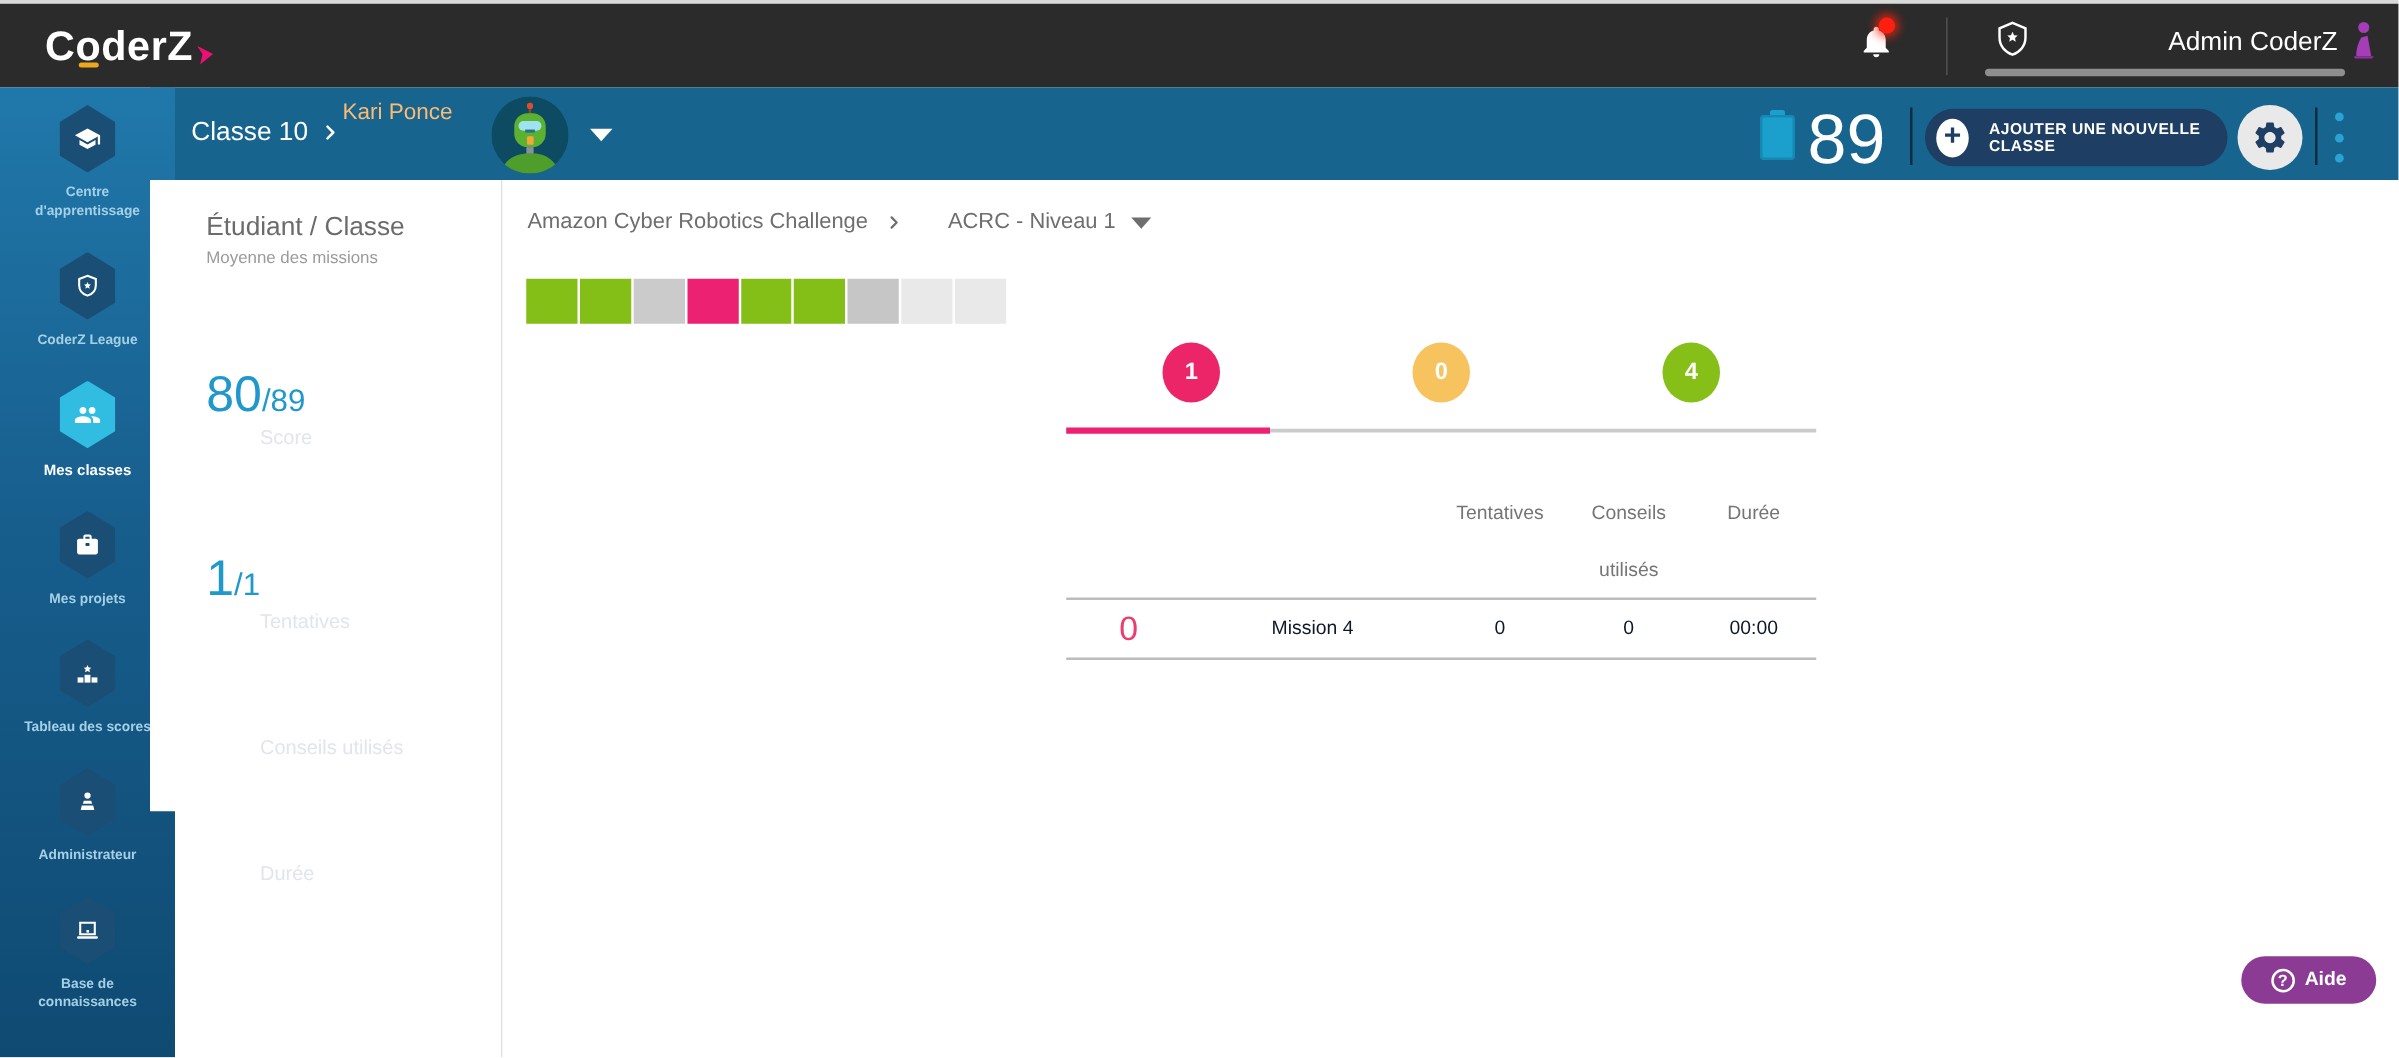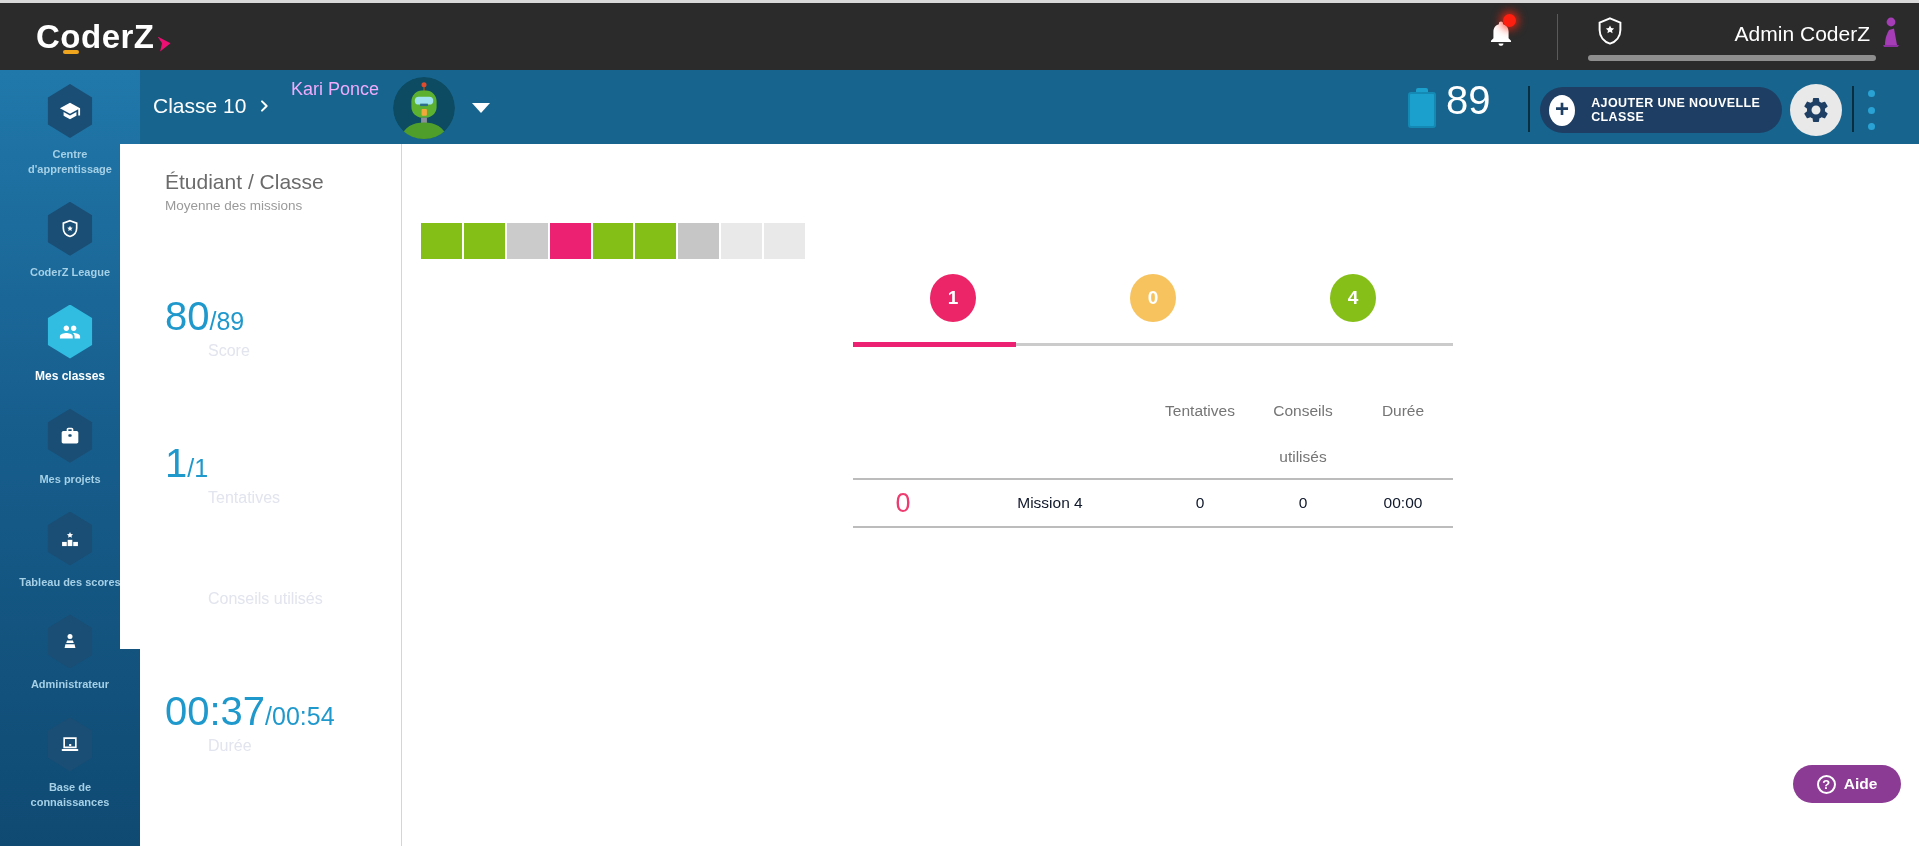--- a/index.html
+++ b/index.html
@@ -19,28 +19,28 @@
                 background:#ff1f10; box-shadow:0 0 8px 3px rgba(255,35,12,.75); }
   .tb-divider { position:absolute; top:11px; width:1px; height:46px; background:#5a5a5a; }
   .shield-wrap { position:absolute; left:1596px; top:13px; width:28px; height:30px; }
   .admin-label { position:absolute; left:1690px; top:19px; width:180px; text-align:right; color:#fff; font-size:21px; }
   .admin-avatar { position:absolute; left:1878px; top:12px; width:24px; height:32px; }
   .admin-scrollbar { position:absolute; left:1588px; top:52px; width:288px; height:6px; background:#8e8e8e; border-radius:3px; }
 
   
   .classbar { position:absolute; left:120px; top:70px; width:1799px; height:74px; background:#17658e; }
   .class-name { position:absolute; left:33px; top:24px; color:#fff; font-size:21px; display:flex; align-items:center; gap:10px; }
-  .student-name { position:absolute; left:171px; top:9px; color:#f0abfc; font-size:18px; }
+  .student-name { position:absolute; left:154px; top:9px; color:#fdba74; font-size:18px; }
   .student-avatar { position:absolute; left:273px; top:7px; width:62px; height:62px; border-radius:50%; overflow:hidden; }
   .caret-down { width:0; height:0; border-left:9px solid transparent; border-right:9px solid transparent; border-top:10px solid #fff; }
   .student-caret { position:absolute; left:352px; top:33px; }
   .battery-wrap { position:absolute; left:1288px; top:18px; width:28px; height:42px; }
   .battery-tip { position:absolute; left:8px; top:0; width:12px; height:5px; background:#1ba0ce; border-radius:2px 2px 0 0; }
   .battery-body { position:absolute; left:0; top:4px; width:28px; height:36px; background:#1ba0ce; border-radius:3px; border:2px solid #1489b4; }
-  .battery-value { position:absolute; left:1326px; top:8px; color:#fff; font-size:40px; font-weight:400;text-align:right; }
+  .battery-value { position:absolute; left:1326px; top:8px; color:#fff; font-size:56px; font-weight:400;text-align:right; }
   .cb-divider { position:absolute; top:16px; width:2px; height:46px; background:rgba(0,0,0,.55); }
   .add-class-btn { position:absolute; left:1420px; top:17px; width:242px; height:46px; border-radius:23px;
                    background:#1e3e63; display:flex; align-items:center; cursor:pointer; }
   .plus-circle { width:31px; height:31px; border-radius:50%; background:#fff; color:#1e3e63; font-size:24px; font-weight:bold;
                  display:flex; align-items:center; justify-content:center; margin-left:9px; line-height:1; padding-bottom:2px; }
   .add-class-label { color:#fff; font-size:12.5px; font-weight:bold; letter-spacing:.4px; margin-left:16px; }
   .gear-btn { position:absolute; left:1670px; top:14px; width:52px; height:52px; border-radius:50%; background:#e9e9e9;
               display:flex; align-items:center; justify-content:center; cursor:pointer; }
   .kebab { position:absolute; left:1748px; top:20px; width:8px; height:40px; display:flex; flex-direction:column; justify-content:space-between; cursor:pointer; }
   .kebab div { width:7px; height:7px; border-radius:50%; background:#2aa3d4; }
@@ -293,29 +293,38 @@
       <div class="stat-block">
         <div><span class="stat-value">1</span><span class="stat-total">/1</span></div>
         <div class="stat-label">Tentatives</div>
       </div>
 
       <div class="stat-block">
         <div class="stat-label">Conseils utilisés</div>
       </div>
 
       <div class="stat-block">
-        <div><span class="stat-value">00:37</span><span class="stat-total">/00:54</span></div>
         <div class="stat-label">Durée</div>
       </div>
     </div>
   </div>
   <div class="stats-divider"></div>
 
   <div class="main">
 
+    <div class="breadcrumb">
+      <span>Amazon Cyber Robotics Challenge</span>
+      <svg class="crumb-chev" width="14" height="16" viewBox="0 0 24 24">
+        <path d="M9 5l7 7-7 7" fill="none" stroke="#6e6e6e" stroke-width="3" stroke-linecap="round" stroke-linejoin="round"></path>
+      </svg>
+      <span class="level-select">
+        <span>ACRC - Niveau 1</span>
+        <span class="crumb-caret"></span>
+      </span>
+    </div>
 
     <div class="progress-bar">
       <div class="progress-seg" style="background: rgb(132, 191, 23);"></div>
       <div class="progress-seg" style="background: rgb(132, 191, 23);"></div>
       <div class="progress-seg" style="background: rgb(203, 203, 203);"></div>
       <div class="progress-seg" style="background: rgb(237, 33, 114);"></div>
       <div class="progress-seg" style="background: rgb(132, 191, 23);"></div>
       <div class="progress-seg" style="background: rgb(132, 191, 23);"></div>
       <div class="progress-seg" style="background: rgb(198, 198, 198);"></div>
       <div class="progress-seg" style="background: rgb(233, 233, 233);"></div>

